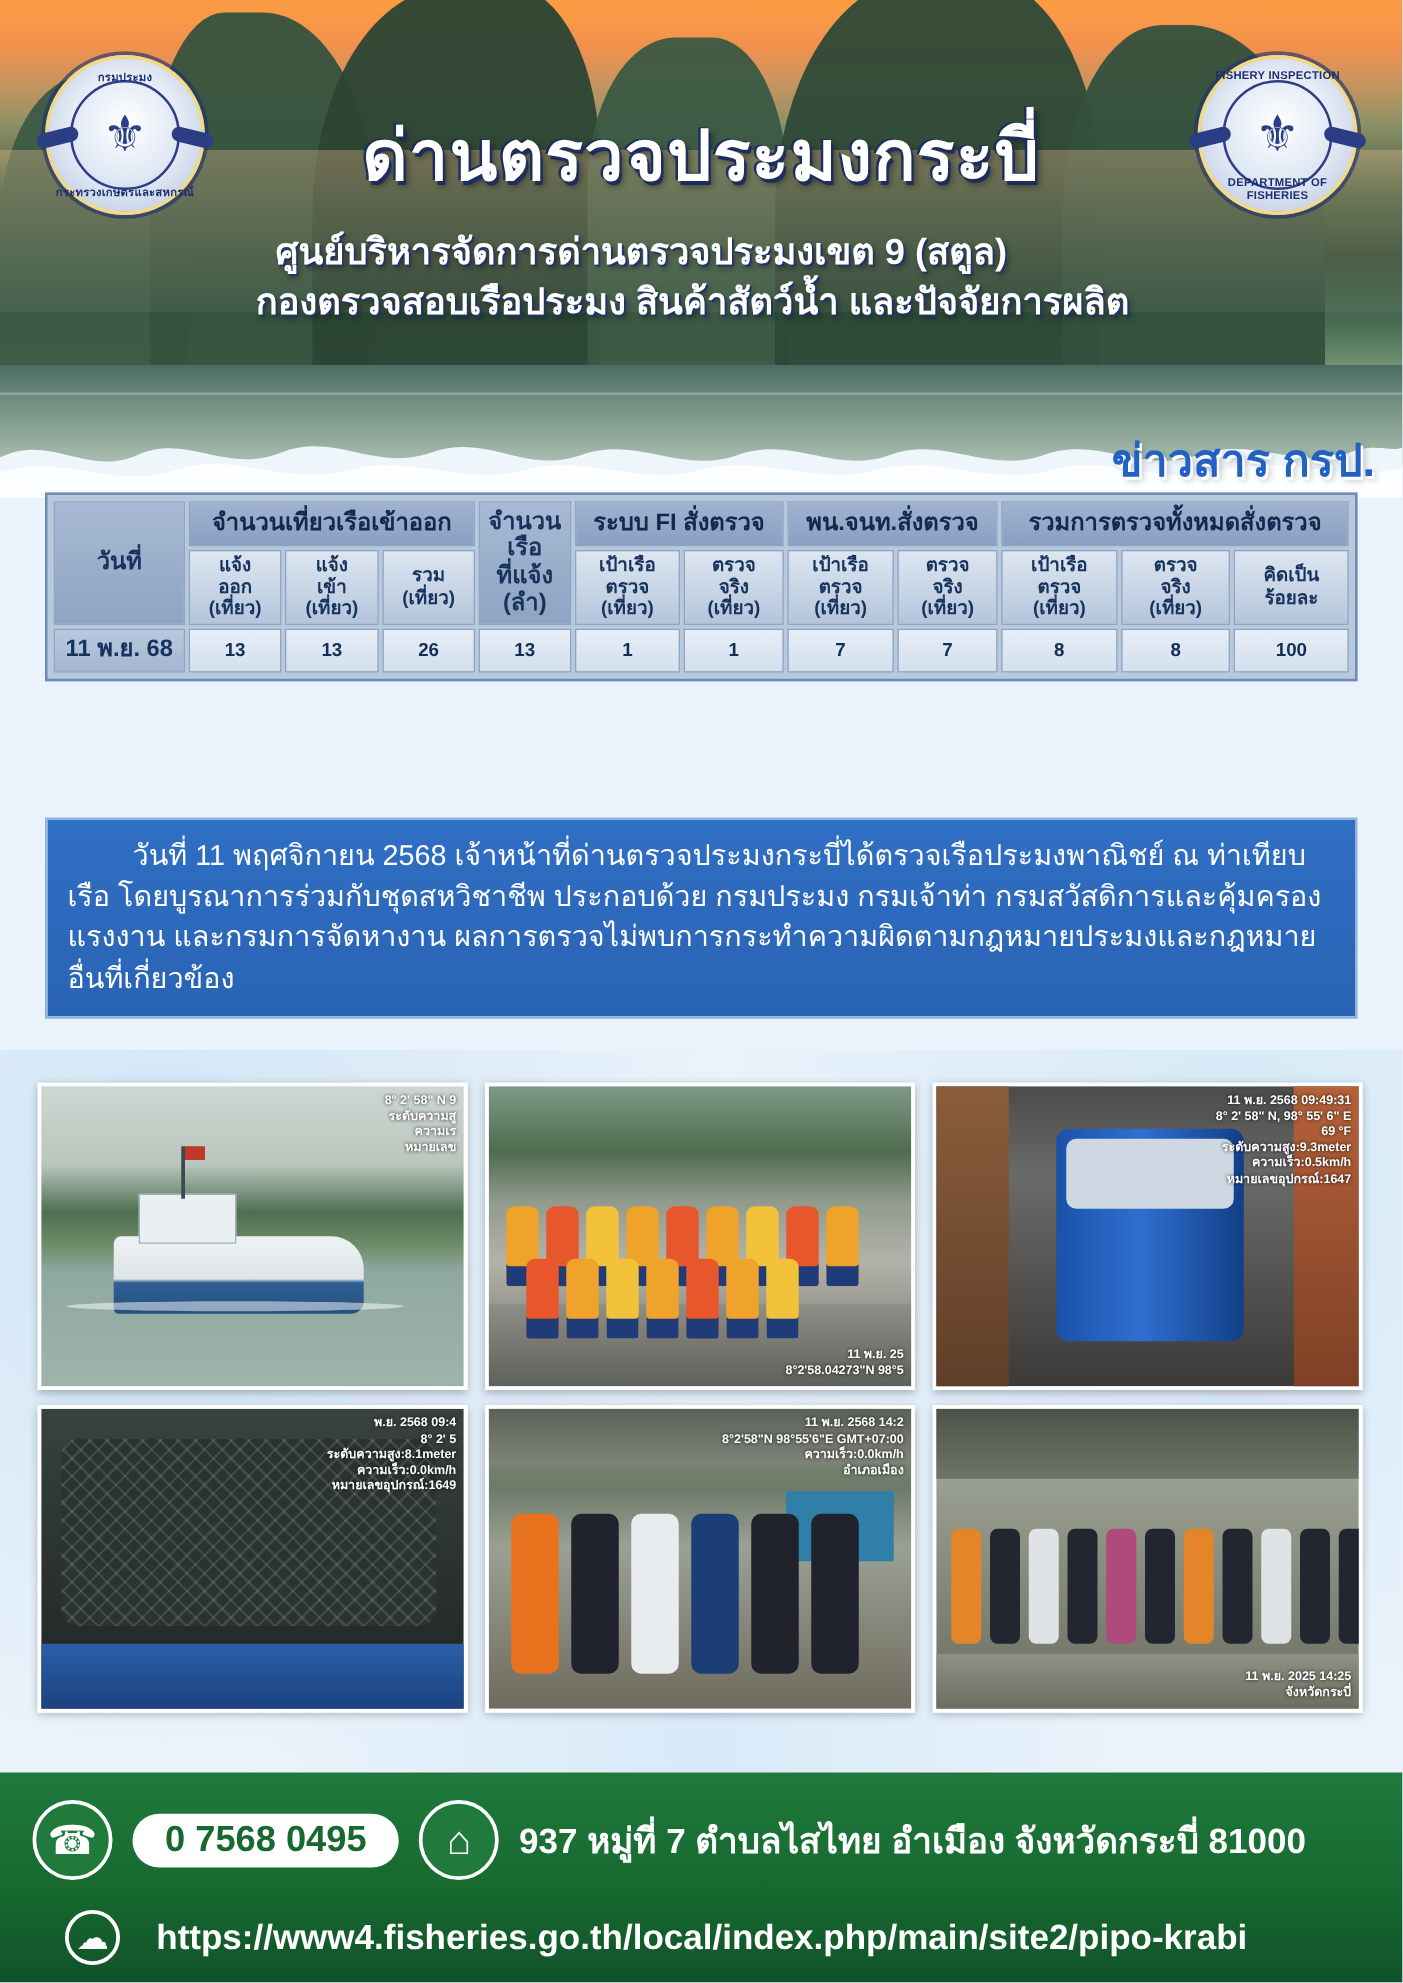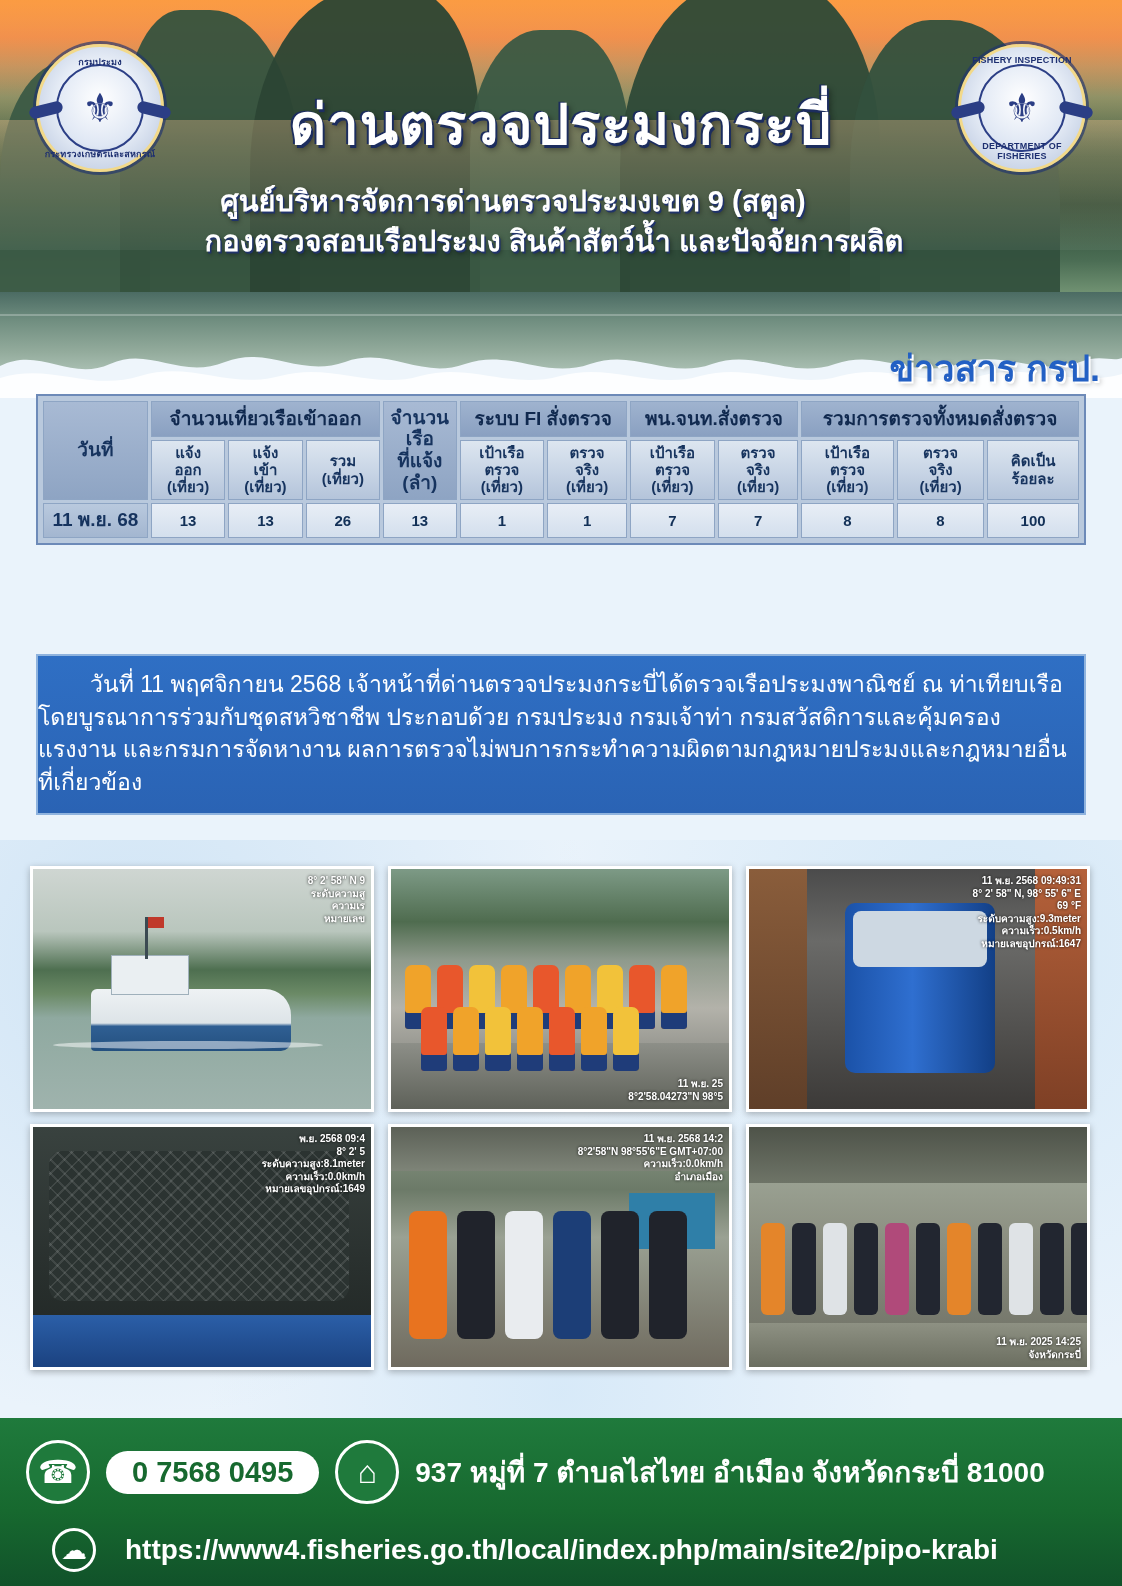--- a/index.html
+++ b/index.html
@@ -149,21 +149,21 @@
   .sub { font-size:15px; font-weight:bold; }
 
   
   .narrative {
     position:absolute; left:36px; top:654px; width:1050px;
     background:linear-gradient(to bottom,#2f6fc4 0%, #2a63b4 100%);
     border:2px solid #8fb3de;
     color:#ffffff;
     font-size:23px;
     line-height:1.42;
-    padding:12px 16px 14px 0;
+    padding:12px 16px 14px 16px;
     text-align:left;
     z-index:5;
   }
   .narrative p { margin:0; text-indent:52px; }
 
   
   .photos {
     position:absolute; left:30px; top:866px; width:1062px;
     display:grid; grid-template-columns:repeat(3, 344px); grid-gap:12px 14px;
     z-index:5;

